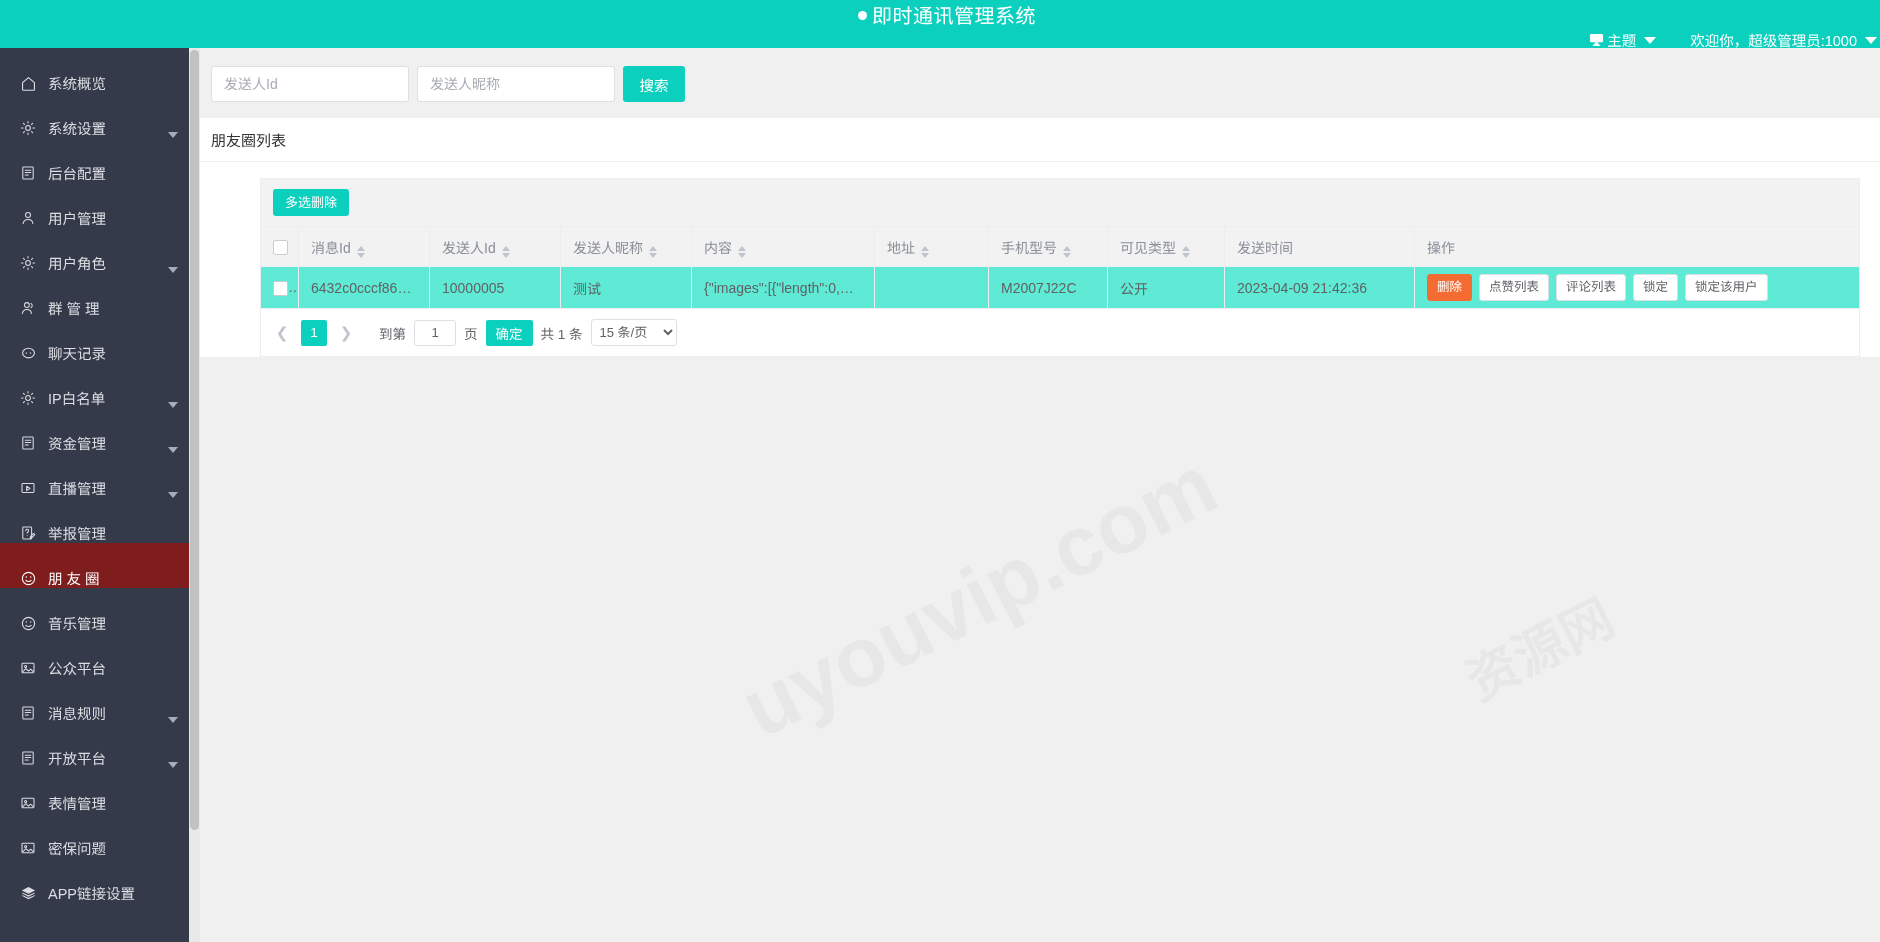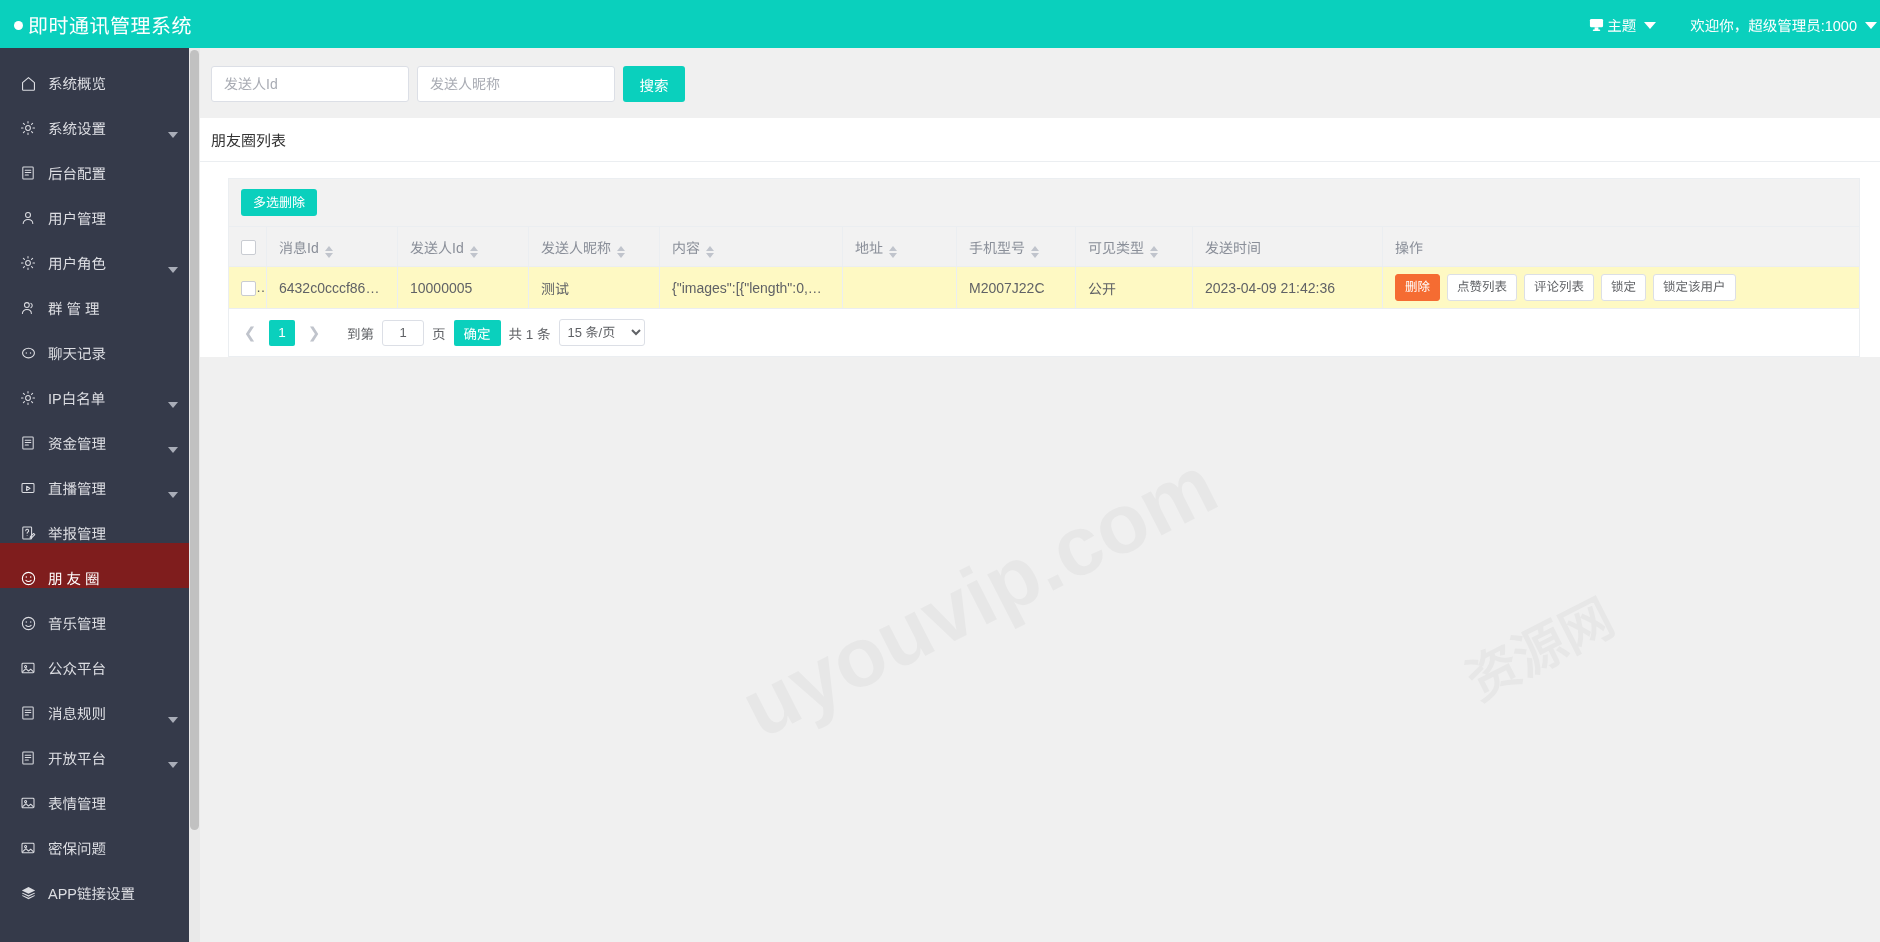--- a/index.html
+++ b/index.html
@@ -15,20 +15,21 @@
   }
   #app { position: relative; width: 1880px; height: 942px; }
 
   
   .topbar {
     position: absolute; top: 0; left: 0;
     width: 1880px; height: 48px;
     background: #0ad0bd;
     display: flex; align-items: center;
     z-index: 40;
+    flex-direction: column;
   }
   .brand {
     display: flex; align-items: center;
     padding-left: 14px;
     color: #fff;
     font-size: 20px;
     letter-spacing: 0.5px;
     white-space: nowrap;
   }
   .brand-dot {
@@ -180,21 +181,21 @@
     z-index: 3;
   }
   .panel-head {
     height: 44px;
     display: flex; align-items: center;
     padding-left: 11px;
     font-size: 15px;
     color: #333;
     border-bottom: 1px solid #ebeef1;
   }
-  .panel-body { padding: 16px 20px 0 28px; }
+  .panel-body { padding: 16px 20px 0 28px; margin-left: 32px; }
 
   .toolbar {
     background: #f2f2f2;
     border: 1px solid #ebeef1;
     border-bottom: none;
     padding: 10px 12px;
   }
   .btn-multidel {
     background: #0ad0bd; color: #fff;
     font-size: 13px;
@@ -215,21 +216,21 @@
     font-weight: normal;
     text-align: left;
     height: 40px;
     padding: 0 12px;
     border: 1px solid #ebeef1;
     border-top: 1px solid #ebeef1;
     white-space: nowrap;
     overflow: hidden;
   }
   table.grid td {
-    background: #fef9c3;
+    background: #5eead4;
     color: #606266;
     height: 42px;
     padding: 0 12px;
     border: 1px solid #ebeef1;
     white-space: nowrap;
     overflow: hidden;
     text-overflow: ellipsis;
   }
   th.col-check, td.col-check { width: 38px; padding: 0; text-align: center; }
   .chk {

